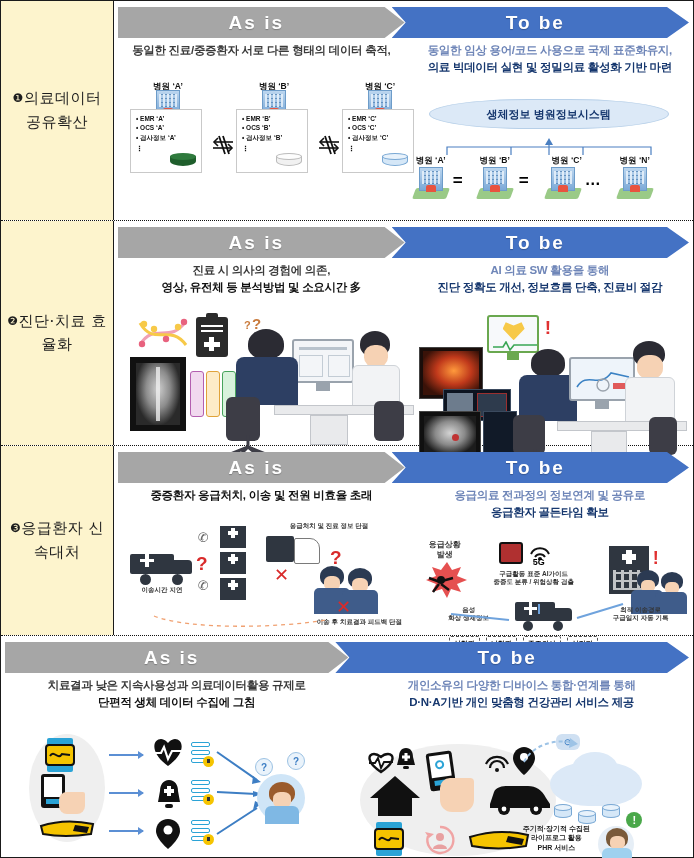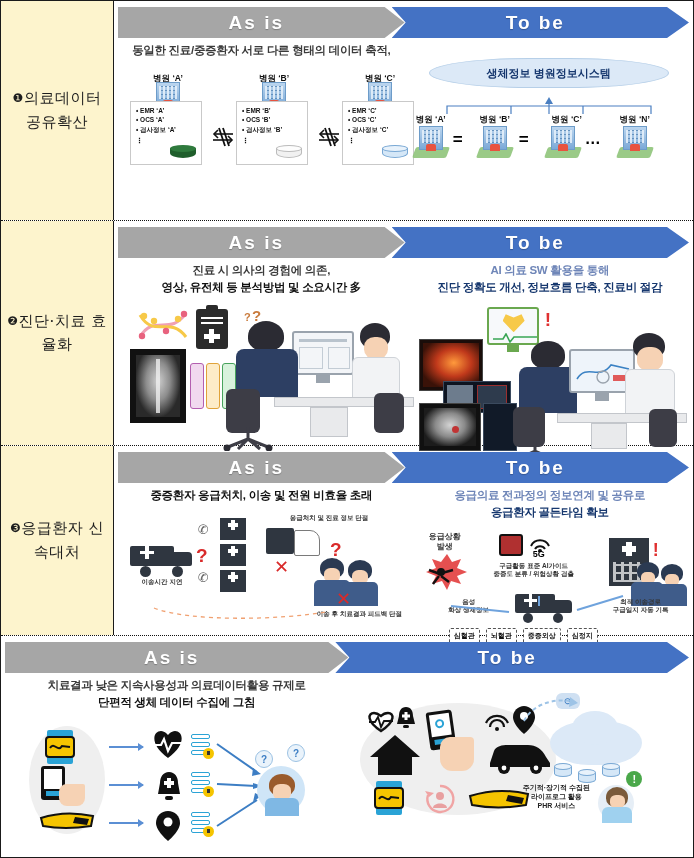--- a/index.html
+++ b/index.html
@@ -85,21 +85,21 @@
   .pane { position:relative; min-width:0; }
   .pane.left { flex:0 0 50.2%; padding:4px 6px 0 6px; }
   .pane.right { flex:1 1 auto; padding:4px 4px 0 10px; }
 
   .desc { text-align:center; line-height:1.45; }
   .desc .l1 { font-size:11.5px; color:#3b3b3b; font-weight:bold; letter-spacing:-0.3px;}
   .desc .l2 { font-size:11.5px; color:#111; font-weight:bold; letter-spacing:-0.3px;}
   .pane.right .desc .l1 { color:#6f86b8; }
   .pane.right .desc .l2 { color:#16376e; }
 
-  .figure { position:relative; margin-top:12px; height:calc(100% - 36px); }
+  .figure { position:relative; margin-top:20px; height:calc(100% - 36px); }
 
   
   .bldg { position:relative; width:34px; height:32px; display:inline-block; }
   .bldg .body {
     position:absolute; left:5px; top:0; width:24px; height:24px;
     background: linear-gradient(180deg,#bcd6ef 0%, #7ba9d7 100%);
     border:1px solid #6d9cc9;
   }
   .bldg .body::before{
     content:""; position:absolute; inset:3px 2px 6px 2px;
@@ -259,20 +259,24 @@
               <div class="dots">⋮</div>
               <div class="cyl blue">
                   <div class="side"></div>
                   <div class="top"></div>
                 </div>
             </div>
           </div>
         </div>
 
         <div class="pane right">
+          <div class="desc">
+            <div class="l1">동일한 임상 용어/코드 사용으로 국제 표준화유지,</div>
+            <div class="l2">의료 빅데이터 실현 및 정밀의료 활성화 기반 마련</div>
+          </div>
           <div class="figure">
             <div class="cloud" style="position:absolute;left:14px;top:4px;width:240px;height:30px;font-size:11px;">
               <span>생체정보 병원정보시스템</span>
             </div>
             <svg style="position:absolute;left:18px;top:34px;" width="232" height="28">
               <path d="M116 26 L116 12" stroke="#4a7fc1" stroke-width="1.2" fill="none"></path>
               <path d="M112 16 L116 9 L120 16" fill="#4a7fc1"></path>
               <path d="M14 26 L14 18 L218 18 L218 26" stroke="#4a7fc1" stroke-width="1.2" fill="none"></path>
               <path d="M78 26 L78 18 M150 26 L150 18" stroke="#4a7fc1" stroke-width="1.2" fill="none"></path>
             </svg>
@@ -663,20 +667,24 @@
 
             <div style="position:absolute;left:246px;top:44px;width:48px;height:48px;border-radius:50%;background:#cfe5f7;"></div>
             <div style="position:absolute;left:258px;top:52px;width:26px;height:22px;border-radius:50% 50% 42% 42%;background:#9a5b2c;"></div>
             <div style="position:absolute;left:262px;top:62px;width:18px;height:16px;border-radius:40%;background:#f6d2b4;"></div>
             <div style="position:absolute;left:254px;top:76px;width:34px;height:18px;background:#7fb8e4;border-radius:6px 6px 0 0;"></div>
             <div style="position:absolute;left:244px;top:28px;width:18px;height:18px;border-radius:50%;background:#eaf3fb;border:1px solid #9cc2e3;display:flex;align-items:center;justify-content:center;font-size:10px;color:#3d7ec4;font-weight:bold;">?</div>
             <div style="position:absolute;left:276px;top:22px;width:18px;height:18px;border-radius:50%;background:#eaf3fb;border:1px solid #9cc2e3;display:flex;align-items:center;justify-content:center;font-size:10px;color:#3d7ec4;font-weight:bold;">?</div>
           </div>
         </div>
         <div class="pane right">
+          <div class="desc">
+            <div class="l1">개인소유의 다양한 디바이스 통합·연계를 통해</div>
+            <div class="l2">D·N·A기반 개인 맞춤형 건강관리 서비스 제공</div>
+          </div>
           <div class="figure">
             <div style="position:absolute;left:2px;top:14px;width:196px;height:112px;border-radius:50%;background:#efefef;"></div>
 
             <div style="position:absolute;left:8px;top:22px;">
               <svg width="30" height="22">
                   <path d="M15 20 C0 10,2 2,8 2 C11 2,15 5,15 5 C15 5,18 2,22 2 C28 2,30 10,15 20 Z" fill="none" stroke="#111" stroke-width="2.4"></path>
                   <path d="M3 11 H9 L12 6 L15 16 L18 10 H27" stroke="#111" stroke-width="1.8" fill="none"></path>
                 </svg>
             </div>
             <div style="position:absolute;left:36px;top:16px;">

